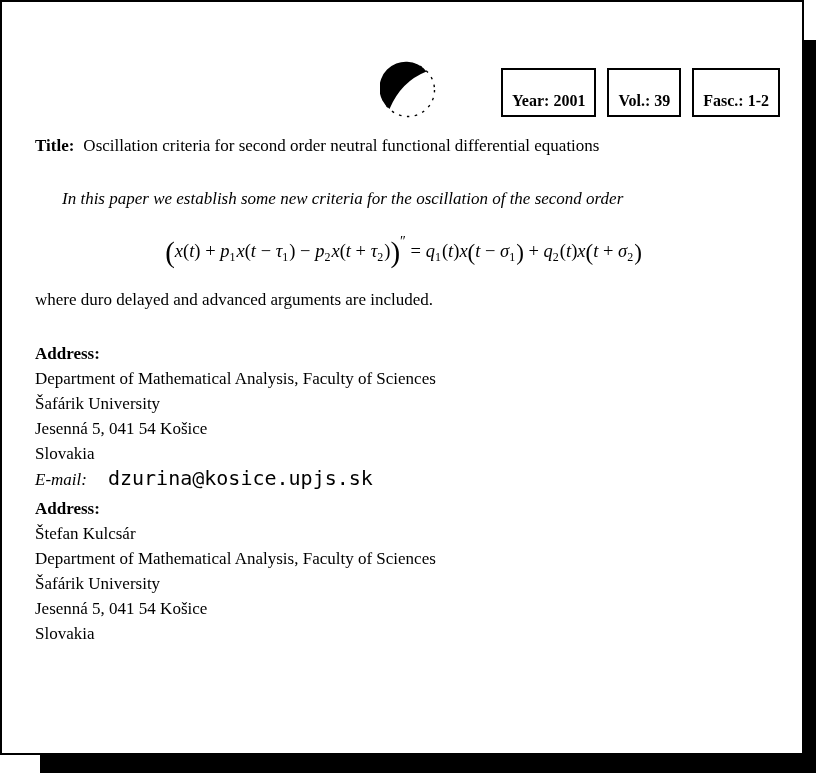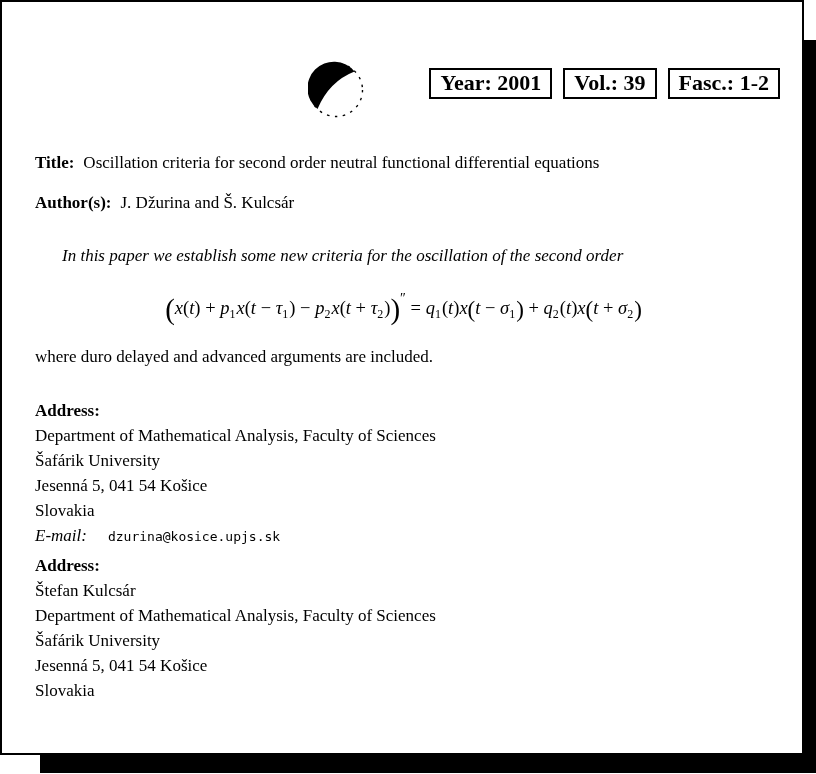--- a/index.html
+++ b/index.html
@@ -29,31 +29,31 @@
     display: flex;
     justify-content: flex-end;
     align-items: flex-start;
     margin: 58px 22px 0 0;
     height: 62px;
   }
   .logo { width: 57px; height: 60px; margin-right: 53px; flex: 0 0 auto; }
   .hbox {
     border: 2px solid #000000;
     font-weight: bold;
-    font-size: 22px;
+    font-size: 16px;
     line-height: 20px;
-    padding: 3px 9px 4px 9px;
+    padding: 21px 9px 4px 9px;
     margin-left: 11px;
     margin-top: 8px;
     white-space: nowrap;
   }
   
   .content { margin: 0 30px 0 33px; font-size: 17px; }
   .line { margin: 0; line-height: 25px; }
-  .title-line { margin-top: 28px; }
+  .title-line { margin-top: 11px; }
   .author-line { margin-top: 15px; }
   .lbl { font-weight: bold; margin-right: 9px; }
   .para { margin-top: 28px; line-height: 26px; font-style: italic; }
   .indent { text-indent: 27px; }
   .outro { margin-top: 8px; line-height: 25px; }
   
   .formula {
     text-align: center;
     margin: 8px 0 4px 0;
     line-height: 44px;
@@ -66,21 +66,21 @@
   .t-p { font-size: 14px; vertical-align: 11px; }
   .t-B { font-size: 29px; vertical-align: -5px; }
   .t-b { font-size: 23px; vertical-align: -3px; }
   
   .addr { margin-top: 29px; line-height: 25px; }
   .addr-2 { margin-top: 4px; }
   .addr-label { font-weight: bold; }
   .email-label { font-style: italic; }
   .email {
     font-family: "DejaVu Sans Mono", "Liberation Mono", monospace;
-    font-size: 13px;
+    font-size: 20px;
     margin-left: 21px;
   }
 </style>
 </head>
 <body>
 
 <div class="shadow"></div>
 
 <div class="page">
 
@@ -95,23 +95,20 @@
     <span class="hbox">Vol.: 39</span>
     <span class="hbox">Fasc.: 1-2</span>
   </div>
 
   <div class="content">
 
     <p class="line title-line">
       <span class="lbl">Title:</span><span>Oscillation criteria for second order neutral functional differential equations</span>
     </p>
 
-    <p class="line author-line">
-      <span class="lbl">Author(s):</span><span>J. Džurina and Š. Kulcsár</span>
-    </p>
 
     <div class="para">
       <div class="indent">In this paper we establish some new criteria for the oscillation of the second order</div>
     </div>
 
     <div class="formula"><span class="t-B">(</span><span class="t-v">x</span><span class="t-n">(</span><span class="t-v">t</span><span class="t-n">) + </span><span class="t-v">p</span><span class="t-s">1</span><span class="t-v">x</span><span class="t-n">(</span><span class="t-v">t</span><span class="t-n"> − </span><span class="t-v">τ</span><span class="t-s">1</span><span class="t-n">) − </span><span class="t-v">p</span><span class="t-s">2</span><span class="t-v">x</span><span class="t-n">(</span><span class="t-v">t</span><span class="t-n"> + </span><span class="t-v">τ</span><span class="t-s">2</span><span class="t-n">)</span><span class="t-B">)</span><span class="t-p">″</span><span class="t-n"> = </span><span class="t-v">q</span><span class="t-s">1</span><span class="t-n">(</span><span class="t-v">t</span><span class="t-n">)</span><span class="t-v">x</span><span class="t-b">(</span><span class="t-v">t</span><span class="t-n"> − </span><span class="t-v">σ</span><span class="t-s">1</span><span class="t-b">)</span><span class="t-n"> + </span><span class="t-v">q</span><span class="t-s">2</span><span class="t-n">(</span><span class="t-v">t</span><span class="t-n">)</span><span class="t-v">x</span><span class="t-b">(</span><span class="t-v">t</span><span class="t-n"> + </span><span class="t-v">σ</span><span class="t-s">2</span><span class="t-b">)</span></div>
 
     <div class="outro">where duro delayed and advanced arguments are included.</div>
 
     <div class="addr">

